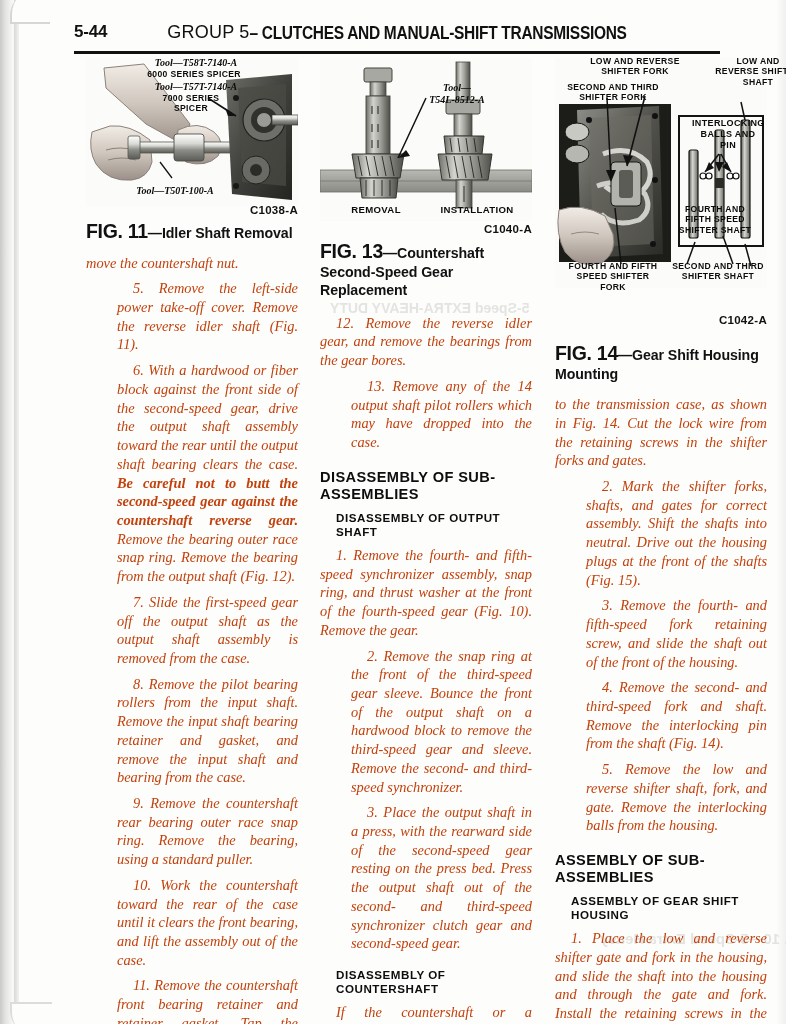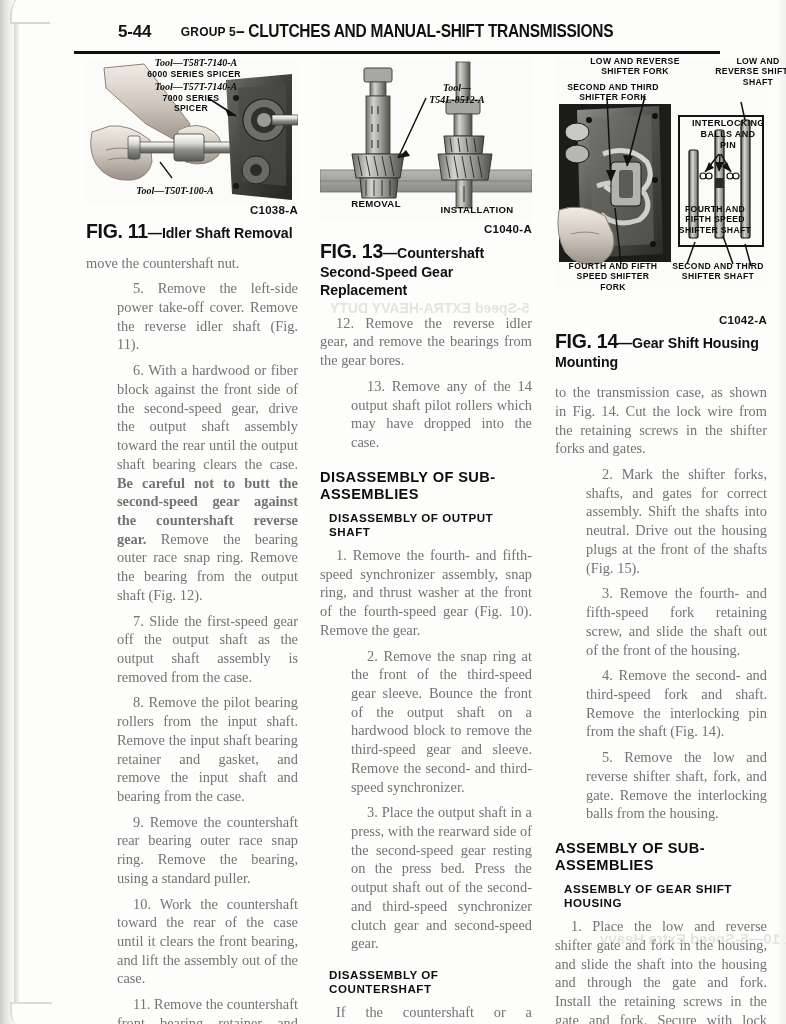--- a/index.html
+++ b/index.html
@@ -76,34 +76,33 @@
     height: 34px;
   }
   .folio {
     position: absolute;
     left: 0; top: 0;
     font-family: "Liberation Sans", sans-serif;
     font-weight: bold;
     font-size: 17px;
     letter-spacing: -0.2px;
     color: #111;
-    margin-left: 44px;
   }
   .header-title {
     position: absolute;
     left: 0; top: 0;
     width: 646px;
     text-align: center;
     font-family: "Liberation Sans", sans-serif;
     color: #111;
     white-space: nowrap;
   }
   .header-title .grp {
-    font-weight: bold;
-    font-size: 12px;
+    font-weight: normal;
+    font-size: 18px;
     letter-spacing: .2px;
   }
   .header-title .rest {
     font-weight: bold;
     font-size: 15.5px;
     letter-spacing: -0.3px;
     display: inline-block;
     transform: scaleY(1.18);
     transform-origin: center;
   }
@@ -123,43 +122,44 @@
   #col1 { left: 86px; }
   #col2 { left: 320px; }
   #col3 { left: 555px; }
 
   p.body {
     margin: 0 0 0 0;
     font-size: 14.4px;
     line-height: 1.30;
     text-align: justify;
     text-indent: 16px;
-    color: #737373;
+    color: #c2410c;
     hyphens: manual;
+    font-style: italic;
   }
   p.body.nofirst { text-indent: 0; }
   p.body + p.body { margin-top: 7px; margin-left: 31px; }
   p.body b { font-weight: bold; }
 
   h2.sect {
     font-family: "Liberation Sans", sans-serif;
     font-weight: bold;
     font-size: 14.6px;
     line-height: 1.18;
     letter-spacing: .4px;
     margin: 17px 0 8px 0;
     color: #0d0d0d;
   }
   h3.subsect {
     font-family: "Liberation Sans", sans-serif;
     font-weight: bold;
     font-size: 11.6px;
     line-height: 1.2;
     letter-spacing: .55px;
-    margin: 15px 0 7px 9px;
+    margin: 15px 0 7px 16px;
     color: #0d0d0d;
   }
   h3.subsect.tight { margin-top: 13px; }
 
   
   .figcap {
     font-family: "Liberation Sans", sans-serif;
     color: #111;
     line-height: 1.16;
     margin: 4px 0 0 0;
@@ -426,21 +426,21 @@
         <g stroke="#2f2f2b" stroke-width="1">
             <line x1="144" y1="128" x2="144" y2="144"></line>
           </g>
 
         <path d="M106 40 L78 100" stroke="#111" stroke-width="1.5" fill="none"></path>
         <polygon points="78,100 86,92 90,98" fill="#111"></polygon>
       </svg>
       <div class="calloutlayer">
         <span class="callout ital" style="left:96px; top:24px; width:82px; text-align:center;">Tool—
 T54L-8512-A</span>
-        <span class="callout" style="left:14px; top:140px; width:84px; font-size:9.6px;">REMOVAL</span>
+        <span class="callout" style="left:14px; top:146px; width:84px; font-size:9.6px;">REMOVAL</span>
         <span class="callout" style="left:110px; top:146px; width:94px; font-size:9.6px;">INSTALLATION</span>
       </div>
       <div class="negnum" style="margin-top:2px;">C1040-A</div>
       <div class="figcap" style="margin-top:5px;">
         <span class="fignum">FIG. 13</span><span class="figtitle">—Countershaft Second-Speed Gear Replacement</span>
       </div>
     </div>
 
     <p class="body" style="margin-top:14px;">12. Remove the reverse idler gear, and remove the bearings from the gear bores.</p>
     <p class="body">13. Remove any of the 14 output shaft pilot rollers which may have dropped into the case.</p>
@@ -537,21 +537,21 @@
         <span class="callout" style="left:122px; top:146px; width:76px;text-align:center;">FOURTH  AND
 FIFTH  SPEED
 SHIFTER  SHAFT</span>
         <span class="callout" style="left:0px; top:203px; width:116px;">FOURTH  AND  FIFTH
 SPEED  SHIFTER
 FORK</span>
         <span class="callout" style="left:114px; top:203px; width:98px;">SECOND  AND  THIRD
 SHIFTER  SHAFT</span>
       </div>
       <div class="negnum" style="margin-top:26px;">C1042-A</div>
-      <div class="figcap" style="margin-top:4px;">
+      <div class="figcap" style="margin-top:16px;">
         <span class="fignum">FIG. 14</span><span class="figtitle">—Gear Shift Housing Mounting</span>
       </div>
     </div>
 
     <p class="body nofirst" style="margin-top:12px;">to the transmission case, as shown in Fig. 14. Cut the lock wire from the retaining screws in the shifter forks and gates.</p>
     <p class="body">2. Mark the shifter forks, shafts, and gates for correct assembly. Shift the shafts into neutral. Drive out the housing plugs at the front of the shafts (Fig. 15).</p>
     <p class="body">3. Remove the fourth- and fifth-speed fork retaining screw, and slide the shaft out of the front of the housing.</p>
     <p class="body">4. Remove the second- and third-speed fork and shaft. Remove the interlocking pin from the shaft (Fig. 14).</p>
     <p class="body">5. Remove the low and reverse shifter shaft, fork, and gate. Remove the interlocking balls from the housing.</p>
 

